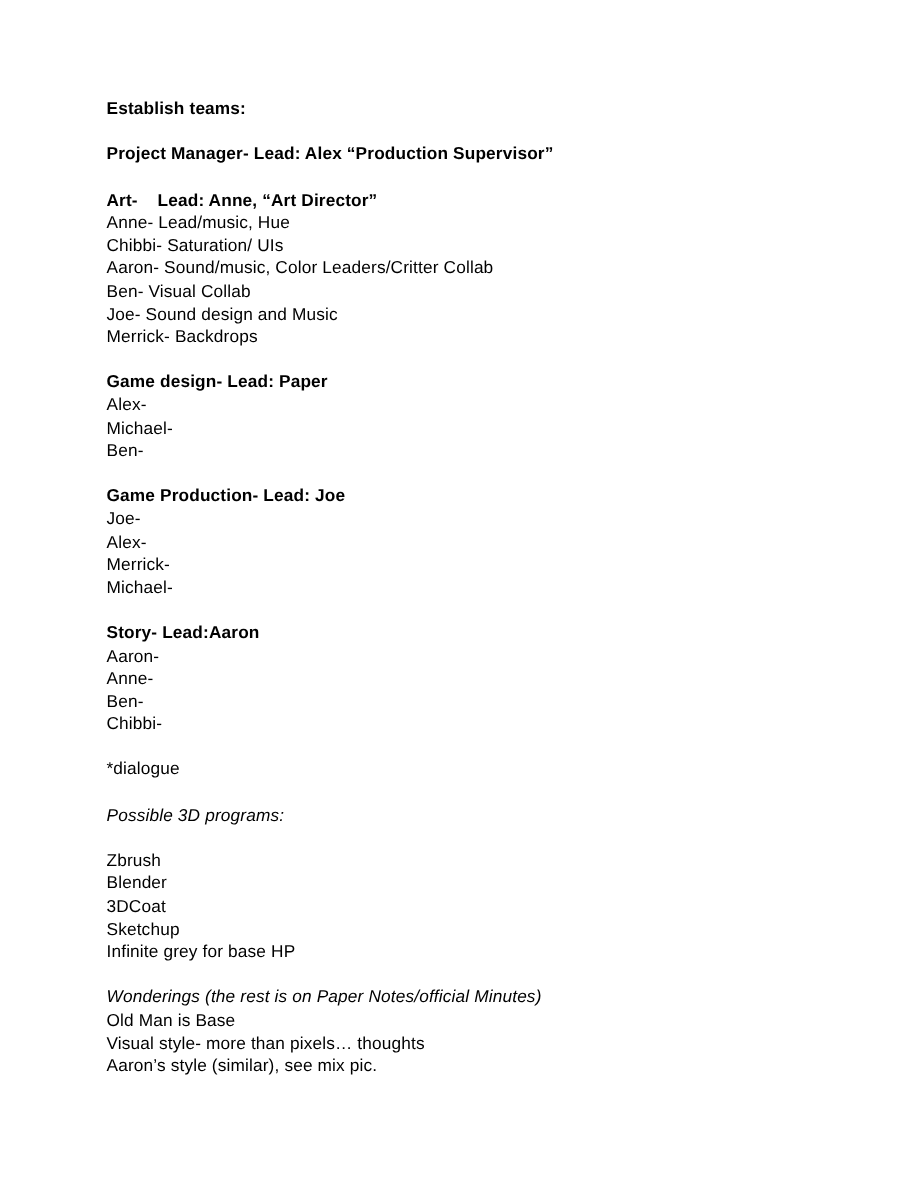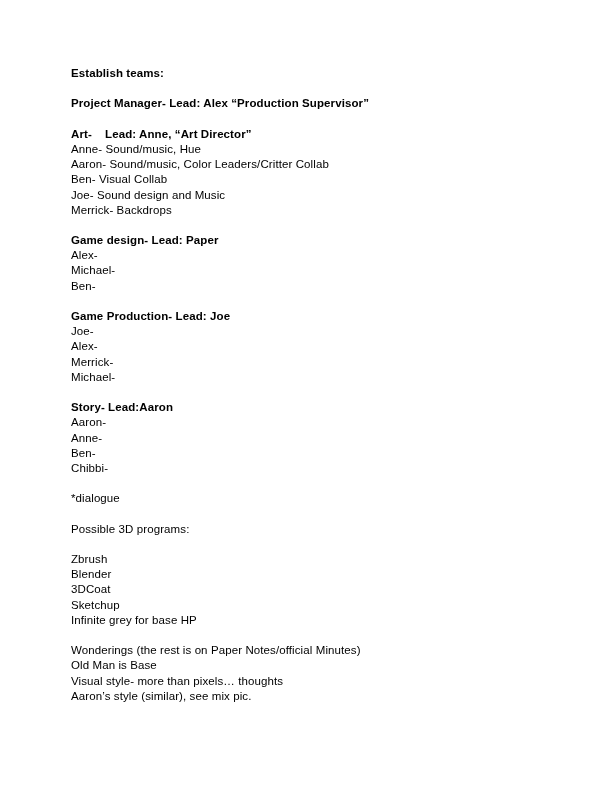--- a/index.html
+++ b/index.html
@@ -29,33 +29,35 @@
     font-size: 11.5px;
     line-height: 15.2px;
     height: 15.2px;
     white-space: pre;
     letter-spacing: 0.1px;
   }
   .line.bold {
     font-weight: bold;
   }
   .line.italic {
+    font-style: italic;
   }
 </style>
 </head>
 <body>
 
 <div class="page">
   <div class="doc-body" id="doc-body">
       <div class="line bold">Establish teams:</div>
       <div class="line"></div>
       <div class="line bold">Project Manager- Lead: Alex “Production Supervisor”</div>
       <div class="line"></div>
       <div class="line bold">Art-    Lead: Anne, “Art Director”</div>
-      <div class="line">Anne- Sound/music, Hue</div>
+      <div class="line">Anne- Lead/music, Hue</div>
+      <div class="line">Chibbi- Saturation/ UIs</div>
       <div class="line">Aaron- Sound/music, Color Leaders/Critter Collab</div>
       <div class="line">Ben- Visual Collab</div>
       <div class="line">Joe- Sound design and Music</div>
       <div class="line">Merrick- Backdrops</div>
       <div class="line"></div>
       <div class="line bold">Game design- Lead: Paper</div>
       <div class="line">Alex-</div>
       <div class="line">Michael-</div>
       <div class="line">Ben-</div>
       <div class="line"></div>

